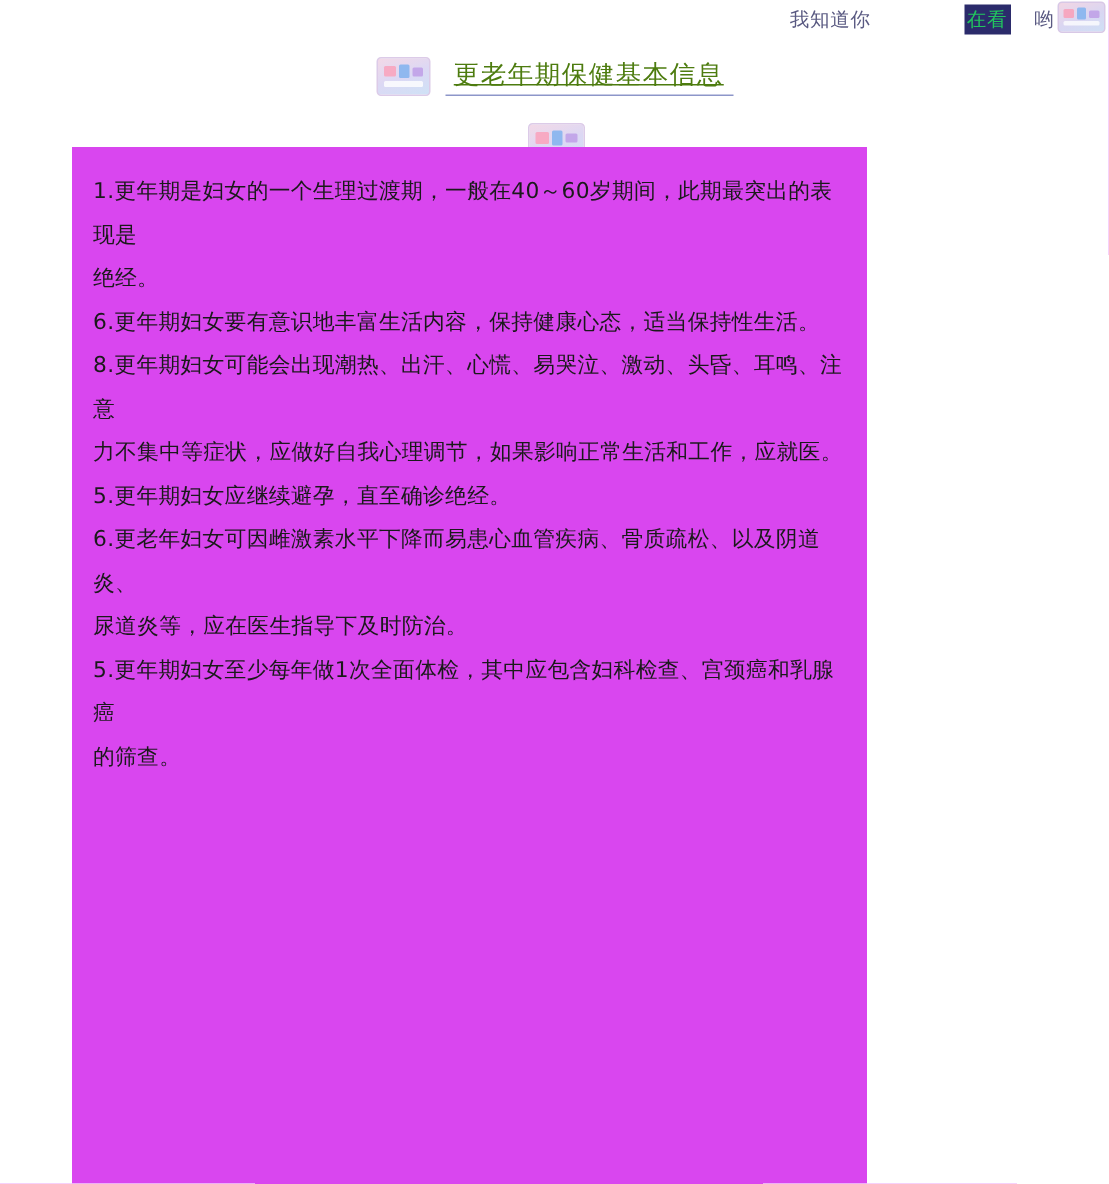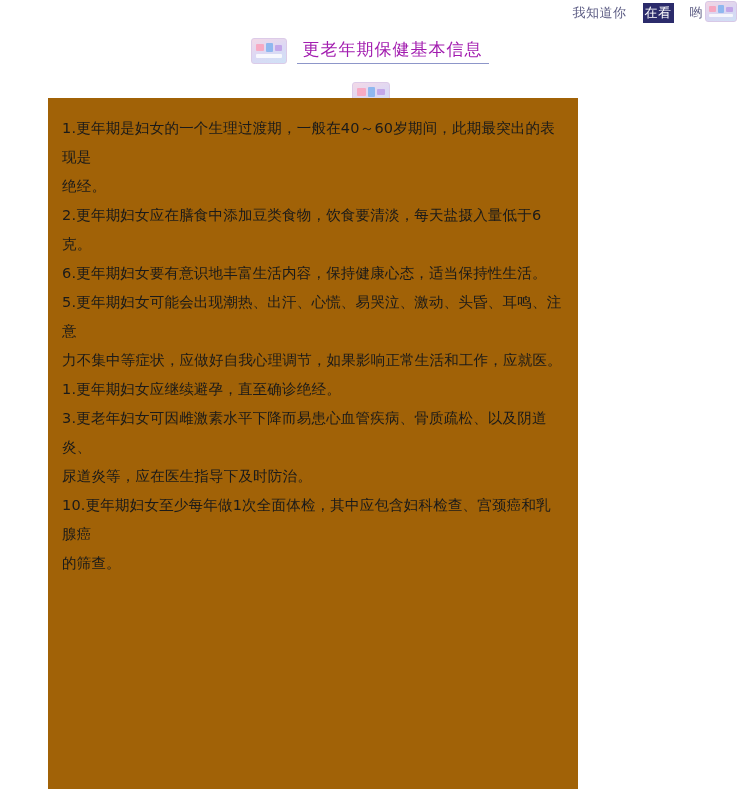--- a/index.html
+++ b/index.html
@@ -30,22 +30,23 @@
     display: flex;
     align-items: center;
     gap: 16px;
     font-size: 13px;
     color: #5a5a82;
     letter-spacing: 0.5px;
     white-space: nowrap;
   }
   .wm-hl {
     background: #2b2b6b;
-    color: #ffffff;
+    color: #22c55e;
     padding: 1px 2px;
+    margin-left: 46px;
   }
   .wm-icon {
     position: absolute;
     right: 2px;
     top: 1px;
     width: 30px;
     height: 19px;
     border-radius: 3px;
     background: linear-gradient(160deg, #f2d6e4 0%, #d9d6f2 55%, #cfe0f5 100%);
     border: 1px solid #d8c8e6;
@@ -88,25 +89,26 @@
     display: block;
     border-radius: 1px;
   }
   .title-icon i.a { left: 4px; top: 5px; width: 8px; height: 7px; background: #f7aac3; }
   .title-icon i.b { left: 14px; top: 4px; width: 7px; height: 9px; background: #8fb8ef; }
   .title-icon i.c { left: 23px; top: 6px; width: 7px; height: 6px; background: #c3a7e9; }
   .title-icon i.d { left: 4px; top: 15px; width: 26px; height: 4px; background: rgba(255,255,255,.8); }
 
   .title-text {
     font-size: 17px;
-    color: #a21caf;
+    color: #4d7c0f;
     letter-spacing: 1px;
     border-bottom: 1px solid #8d96c9;
     padding: 0 6px 2px 6px;
     line-height: 22px;
+    text-decoration: underline;
   }
 
   
   .deco-icon {
     position: absolute;
     top: 82px;
     left: 352px;
     width: 36px;
     height: 26px;
     border-radius: 3px;
@@ -124,21 +126,21 @@
   .deco-icon i.c { left: 24px; top: 6px; width: 8px; height: 6px; background: #c3a7e9; }
   .deco-icon i.d { left: 4px; top: 16px; width: 28px; height: 4px; background: rgba(255,255,255,.8); }
 
   
   .card {
     position: absolute;
     top: 98px;
     left: 48px;
     width: 530px;
     height: 691px;
-    background: #a16207;
+    background: #d946ef;
     box-sizing: border-box;
     padding: 16px 14px 0 14px;
   }
   .para {
     font-size: 14.5px;
     color: #1a1a1a;
     line-height: 29px;
     margin: 0;
     letter-spacing: 0.2px;
     white-space: pre-wrap;
@@ -175,22 +177,21 @@
 <div class="deco-icon">
   <i class="a"></i>
     <i class="b"></i>
     <i class="c"></i>
     <i class="d"></i>
 </div>
 
 <div class="card">
   <p class="para">1.更年期是妇女的一个生理过渡期，一般在40～60岁期间，此期最突出的表现是
 绝经。</p>
-  <p class="para">2.更年期妇女应在膳食中添加豆类食物，饮食要清淡，每天盐摄入量低于6 克。</p>
   <p class="para">6.更年期妇女要有意识地丰富生活内容，保持健康心态，适当保持性生活。</p>
-  <p class="para">5.更年期妇女可能会出现潮热、出汗、心慌、易哭泣、激动、头昏、耳鸣、注意
+  <p class="para">8.更年期妇女可能会出现潮热、出汗、心慌、易哭泣、激动、头昏、耳鸣、注意
 力不集中等症状，应做好自我心理调节，如果影响正常生活和工作，应就医。</p>
-  <p class="para">1.更年期妇女应继续避孕，直至确诊绝经。</p>
-  <p class="para">3.更老年妇女可因雌激素水平下降而易患心血管疾病、骨质疏松、以及阴道炎、
+  <p class="para">5.更年期妇女应继续避孕，直至确诊绝经。</p>
+  <p class="para">6.更老年妇女可因雌激素水平下降而易患心血管疾病、骨质疏松、以及阴道炎、
 尿道炎等，应在医生指导下及时防治。</p>
-  <p class="para">10.更年期妇女至少每年做1次全面体检，其中应包含妇科检查、宫颈癌和乳腺癌
+  <p class="para">5.更年期妇女至少每年做1次全面体检，其中应包含妇科检查、宫颈癌和乳腺癌
 的筛查。</p>
 </div>
 
 </body></html>

